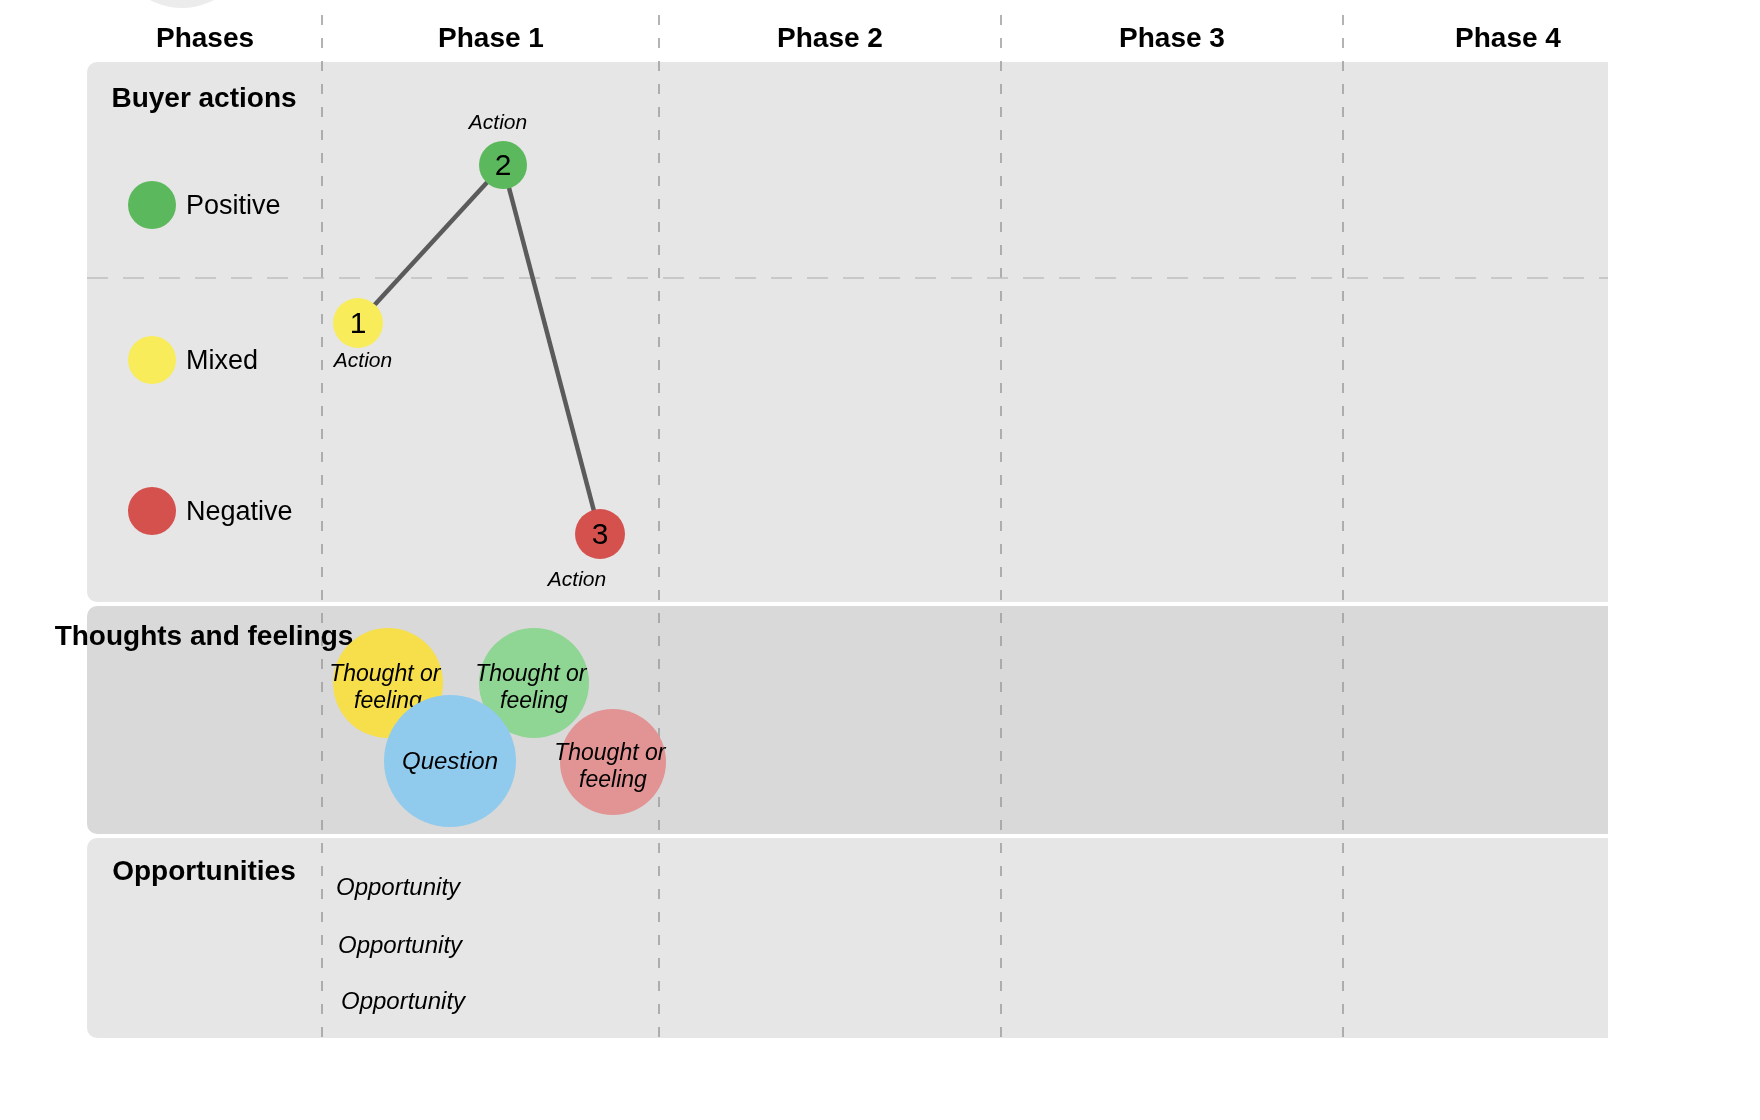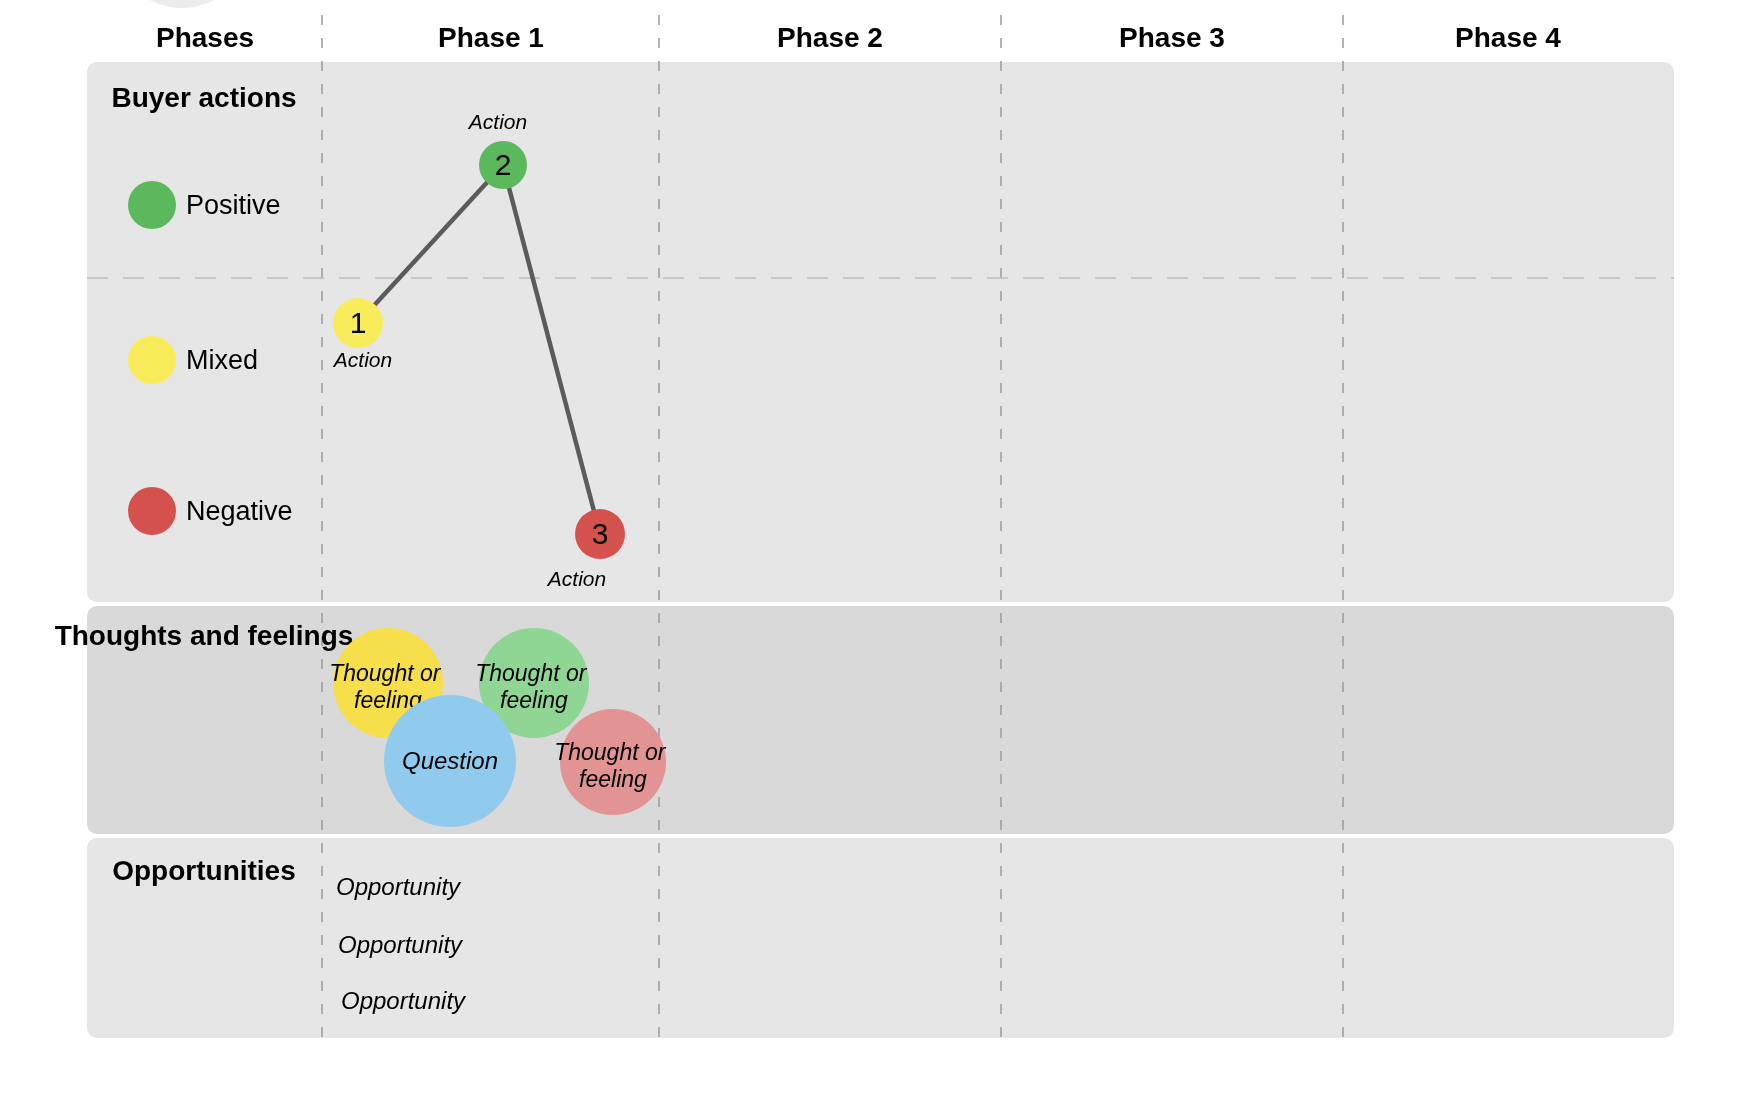--- a/index.html
+++ b/index.html
@@ -1,16 +1,16 @@
 <!DOCTYPE html>
 <html><head>
 <meta charset="utf-8">
 <style>
   html,body{margin:0;padding:0;background:#ffffff;}
-  .page{position:relative;width:1760px;height:1120px;background:#ffffff;overflow:hidden;}
+  .page{position:relative;width:1608px;height:1120px;background:#ffffff;overflow:hidden;}
   svg{position:absolute;top:0;left:0;}
   text{font-family:"Liberation Sans", sans-serif;fill:#000000;}
   .hdr{font-size:28px;font-weight:bold;}
   .sect{font-size:28px;font-weight:bold;}
   .leg{font-size:27px;}
   .lbl{font-size:21px;font-style:italic;}
   .opp{font-size:24px;font-style:italic;}
   .bub{font-size:23px;font-style:italic;}
   .num{font-size:30px;}
   .mid{text-anchor:middle;}

